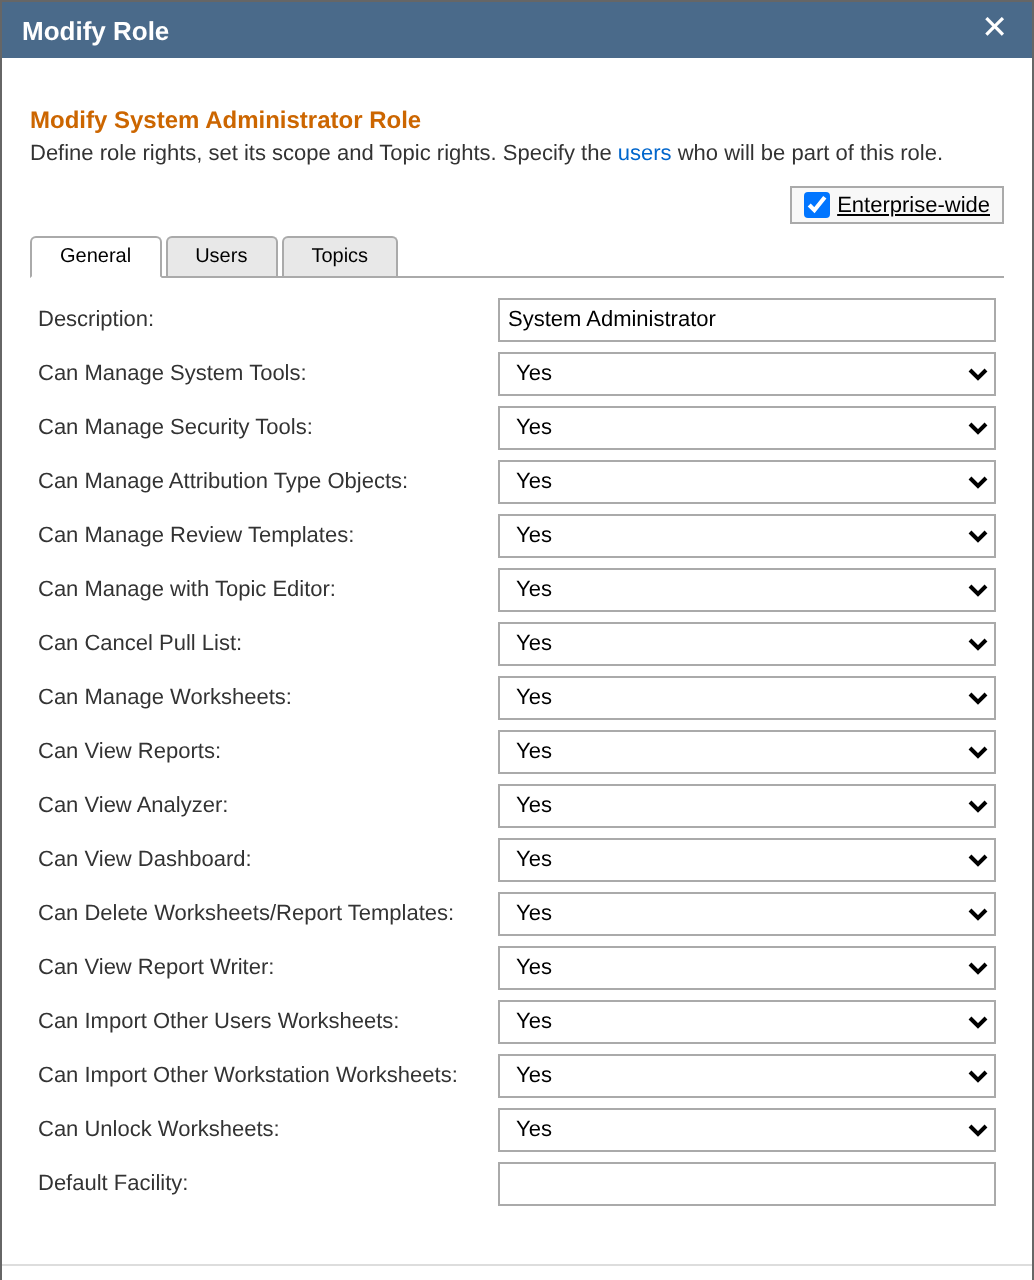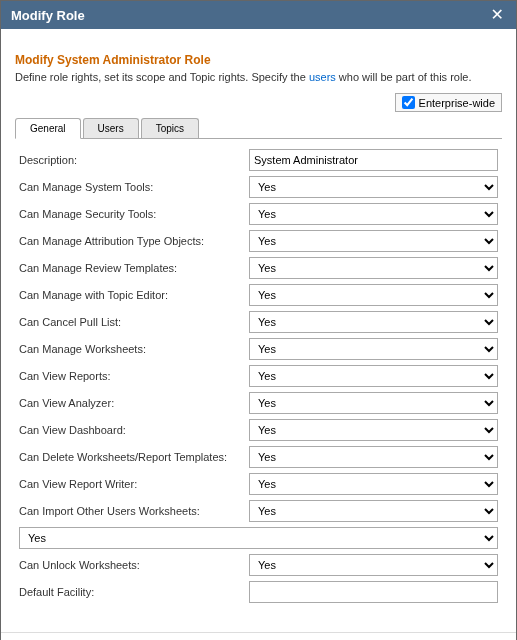--- a/index.html
+++ b/index.html
@@ -58,20 +58,21 @@
     .description-text a {
       color: #0066cc;
       text-decoration: none;
     }
 
     .enterprise-row {
       display: flex;
       justify-content: flex-end;
       align-items: center;
       margin-bottom: 6px;
+      text-decoration: underline;
     }
 
     .enterprise-checkbox {
       display: flex;
       align-items: center;
       gap: 4px;
       font-size: 11px;
       border: 1px solid #aaa;
       padding: 2px 6px;
       background: #f8f8f8;
@@ -244,20 +245,21 @@
         </div>
         <div class="form-row">
           <div class="form-label">Can View Report Writer:</div>
           <div class="form-control"><select><option value="Yes">Yes</option><option value="No">No</option></select></div>
         </div>
         <div class="form-row">
           <div class="form-label">Can Import Other Users Worksheets:</div>
           <div class="form-control"><select><option value="Yes">Yes</option><option value="No">No</option></select></div>
         </div>
         <div class="form-row">
+          <div class="form-label">Can Import Other Workstation Worksheets:</div>
           <div class="form-control"><select><option value="Yes">Yes</option><option value="No">No</option></select></div>
         </div>
         <div class="form-row">
           <div class="form-label">Can Unlock Worksheets:</div>
           <div class="form-control"><select><option value="Yes">Yes</option><option value="No">No</option></select></div>
         </div>
         <div class="form-row">
           <div class="form-label">Default Facility:</div>
           <div class="form-control"><input type="text" style=""></div>
         </div>

